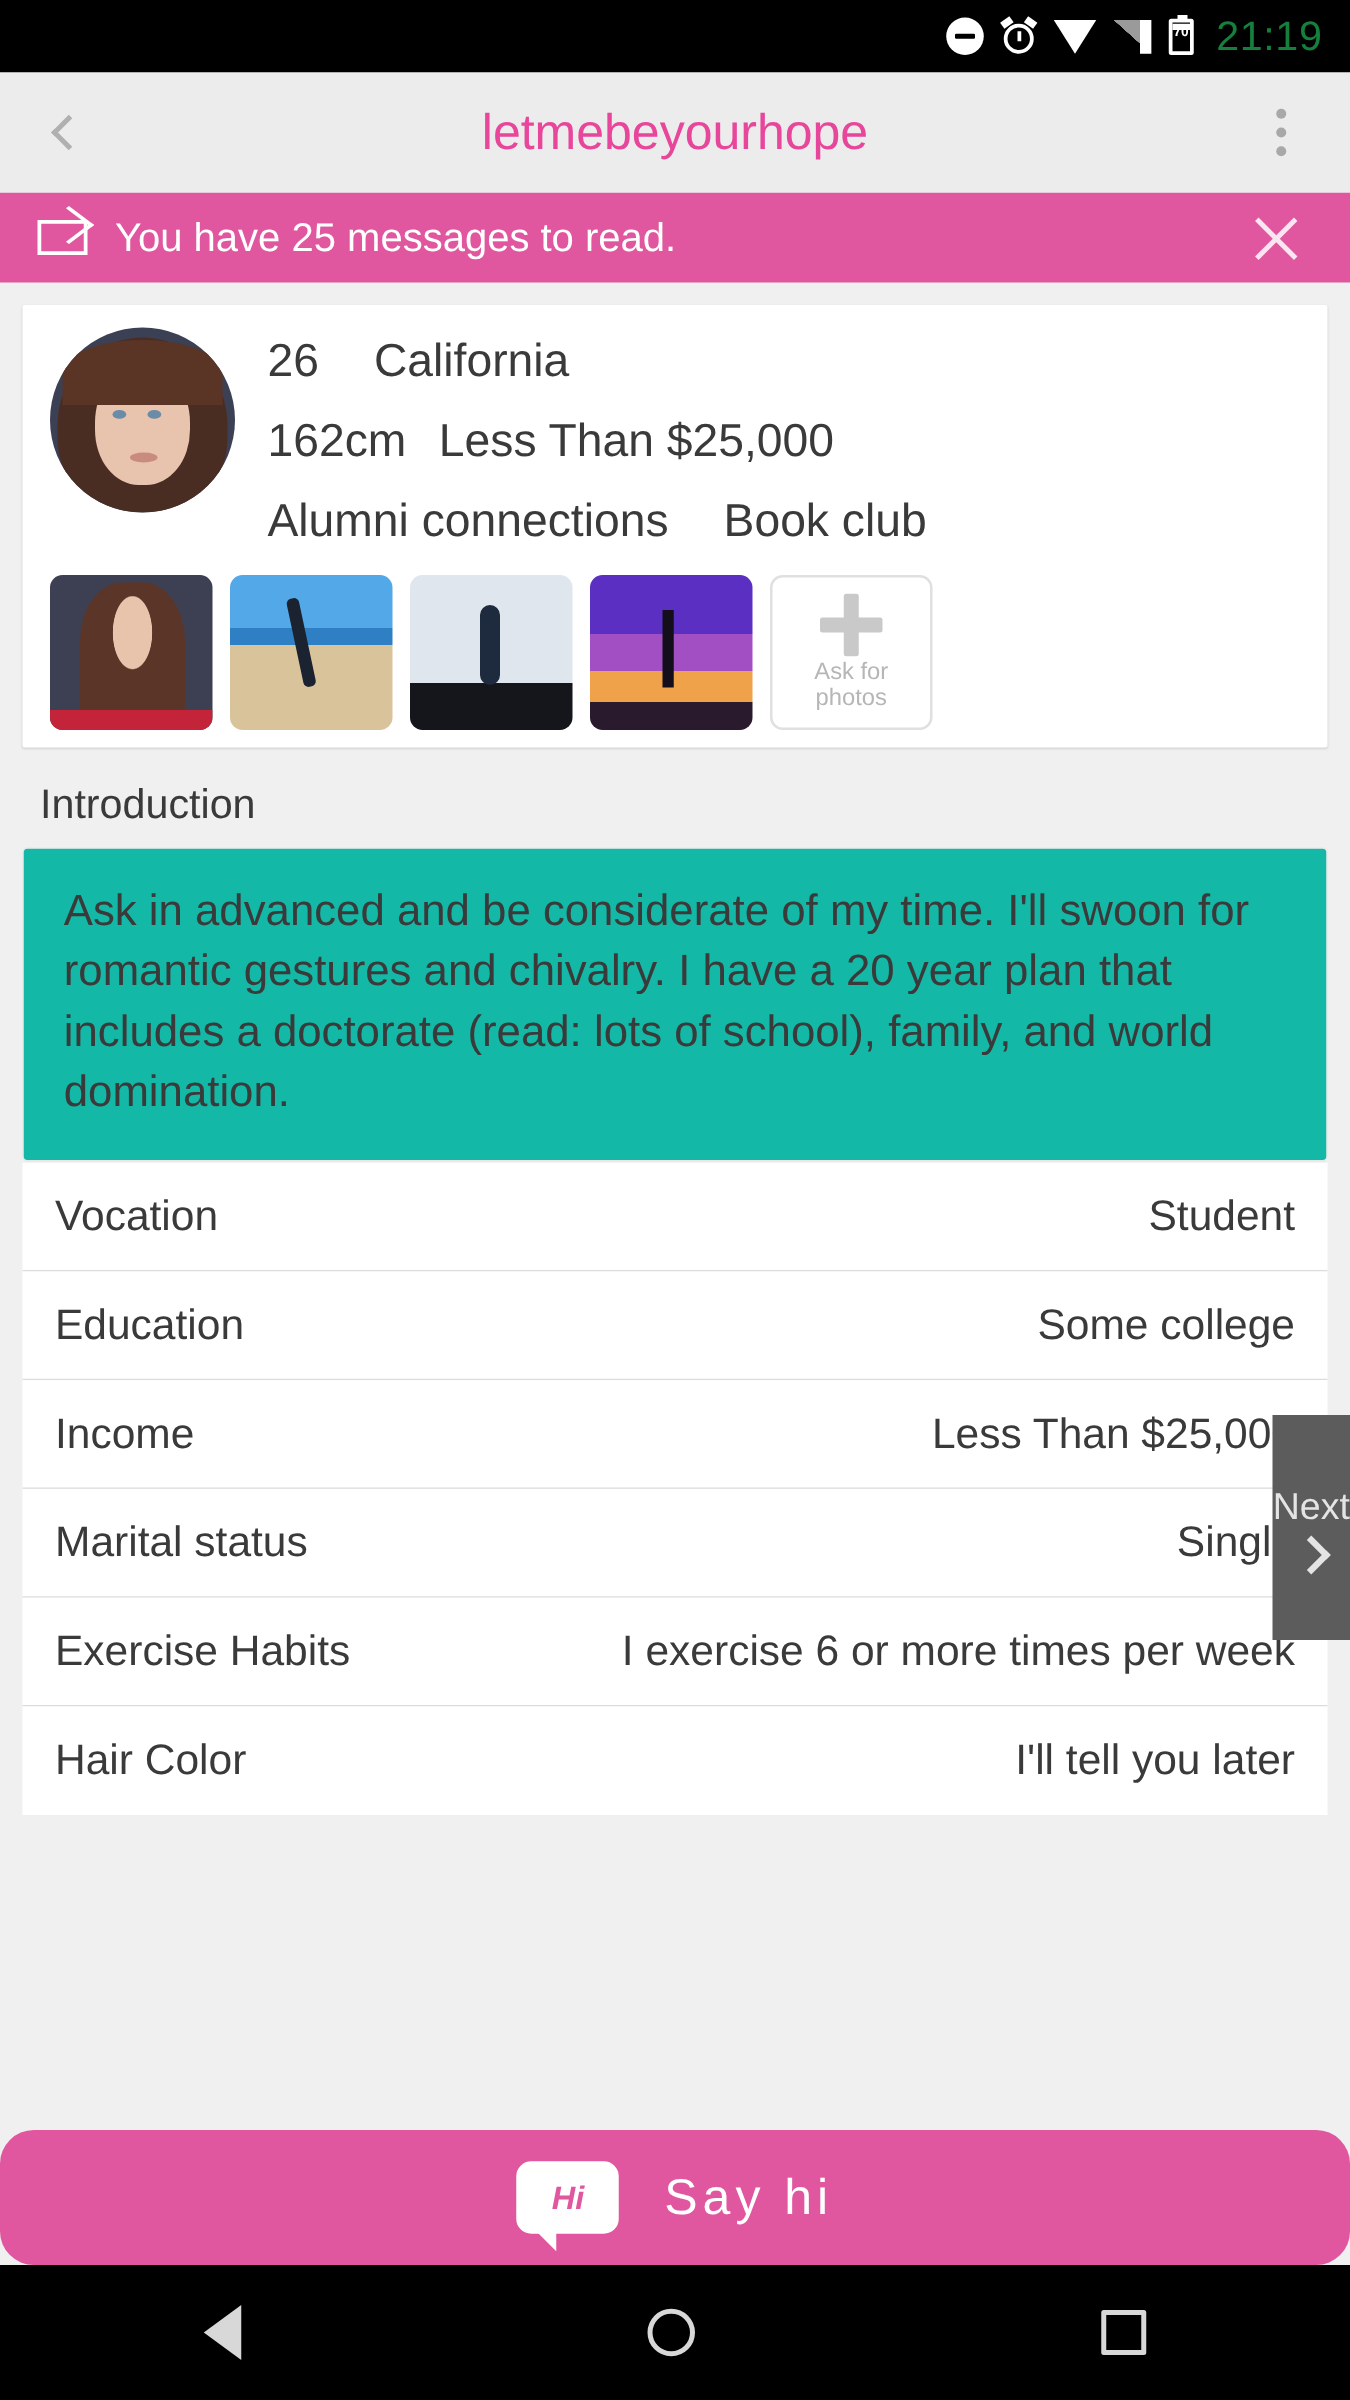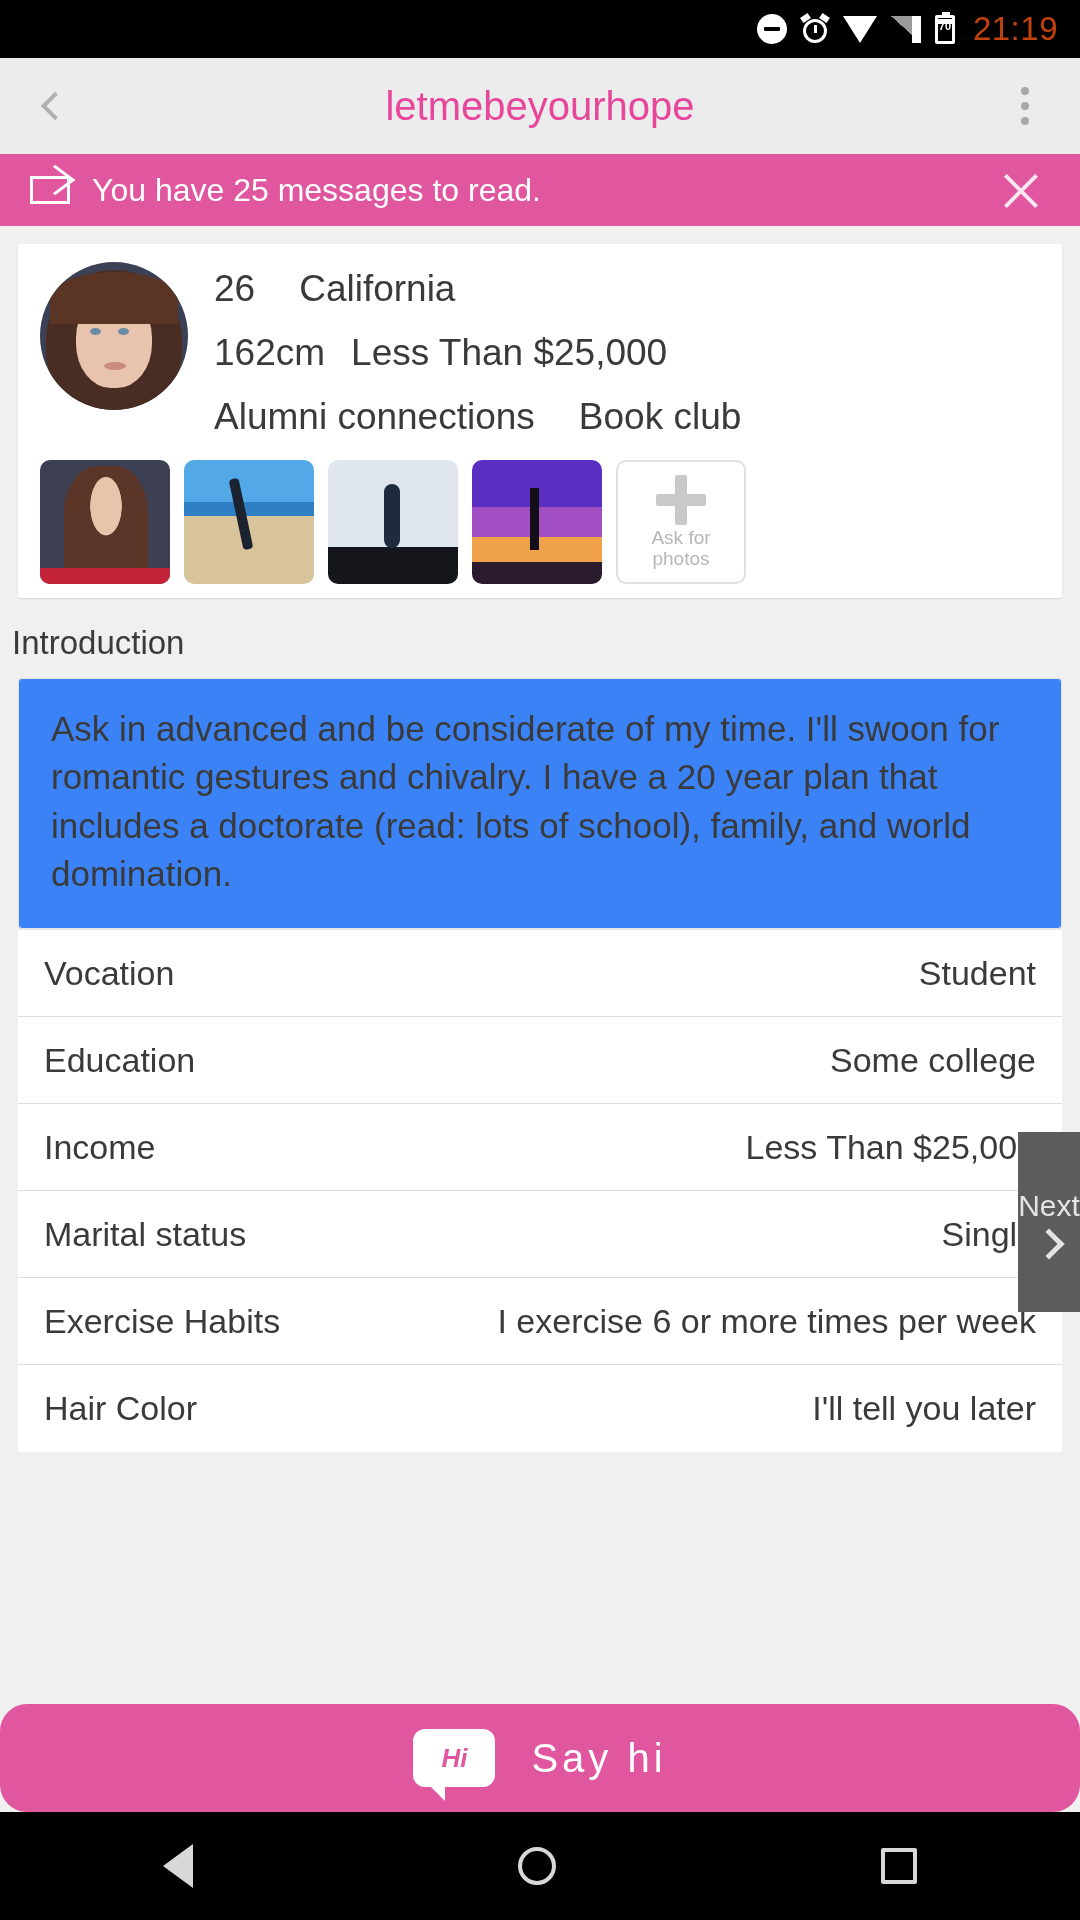--- a/index.html
+++ b/index.html
@@ -52,21 +52,21 @@
     display:flex;align-items:flex-start;justify-content:center;
   }
   .batt:before{
     content:"";position:absolute;top:-6px;left:4px;width:8px;height:4px;background:#fff;
   }
   .batt .lvl{ width:100%;height:22%;background:#fff;margin-top:1px; }
   .batt .num{
     position:absolute;top:3px;left:0;width:100%;text-align:center;
     font-size:11px;color:#fff;font-weight:bold;line-height:1;
   }
-  .clock{ color:#c2410c;font-size:33px;letter-spacing:.5px;margin-left:4px; }
+  .clock{ color:#15803d;font-size:33px;letter-spacing:.5px;margin-left:4px; }
 
   
   .appbar{
     height:96px;background:#ececec;display:flex;align-items:center;
     position:relative;
   }
   .back-btn{
     width:110px;height:86px;display:flex;align-items:center;justify-content:center;
   }
   .chev-left{
@@ -169,24 +169,24 @@
     width:130px;height:124px;border:2px solid #e0e0e0;border-radius:10px;flex:none;
     display:flex;flex-direction:column;align-items:center;justify-content:center;
     background:#fff;
   }
   .plus{ position:relative;width:50px;height:50px;margin-bottom:2px; }
   .plus:before,.plus:after{ content:"";position:absolute;background:#c9c9c9;border-radius:2px; }
   .plus:before{ left:0;top:19px;width:50px;height:12px; }
   .plus:after{ left:19px;top:0;width:12px;height:50px; }
   .asklbl{ font-size:19px;color:#b6b6b6;line-height:1.12;text-align:center; }
 
-  .sec-title{ font-size:33px;color:#3a3a3a;padding:26px 24px 16px 12px; }
+  .sec-title{ font-size:33px;color:#3a3a3a;padding:26px 24px 16px 32px; }
 
   .intro-box{
-    background:#3b82f6;margin:0 18px;border:1px solid #e6e6e6;border-radius:4px;
+    background:#14b8a6;margin:0 18px;border:1px solid #e6e6e6;border-radius:4px;
     padding:26px 32px 30px 32px;
   }
   .intro-box p{ font-size:35px;line-height:1.38;color:#3a3a3a; }
 
   .details{
     background:#fff;margin:0 18px;border-top:1px solid #e6e6e6;
   }
   .drow{
     display:flex;align-items:center;justify-content:space-between;
     padding:0 26px;height:87px;border-bottom:1px solid #dcdcdc;

